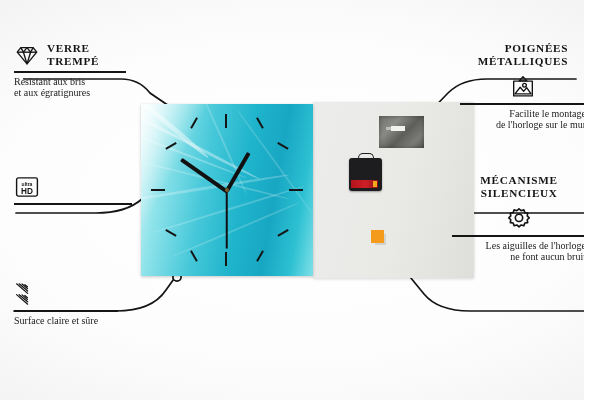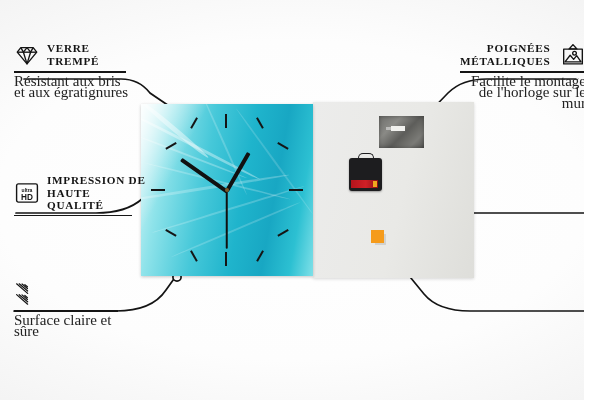--- a/index.html
+++ b/index.html
@@ -10,33 +10,33 @@
   }
   #stage{position:relative;width:584px;height:400px;overflow:hidden;
     background:
       radial-gradient(ellipse 120% 95% at 50% 50%, #ffffff 0%, #fdfdfd 42%, #f2f2f2 72%, #e4e4e4 100%);
   }
   #lines{position:absolute;left:0;top:0;width:600px;height:400px;}
 
   
   .feat{position:absolute;}
   .feat .head{display:flex;align-items:center;gap:7px;}
-  .feat.right .head{flex-direction:row;justify-content:space-between;}
+  .feat.right .head{flex-direction:column;justify-content:space-between;}
   .ttl{
     font-family:"Liberation Serif",serif;
     font-weight:700;font-size:11.2px;line-height:12.6px;
     letter-spacing:.72px;color:#141414;text-transform:uppercase;
     white-space:pre-line;
   }
   .feat.left .ttl{text-align:left;}
   .feat.right .ttl{text-align:right;}
   .rule{height:1.6px;background:#151515;margin-top:3px;}
   .sub{
     font-family:"Liberation Serif",serif;
-    font-size:15px;line-height:11.2px;color:#222;
+    font-size:10px;line-height:11.2px;color:#222;
     margin-top:3px;white-space:pre-line;
   }
   .feat.right .sub{text-align:right;}
   .ico{width:26px;height:26px;flex:0 0 26px;display:block;}
 
   
   #product{position:absolute;left:141px;top:104px;width:333px;height:172px;}
   .glass{
     position:absolute;left:0;top:0;width:172px;height:172px;
     background:
@@ -172,22 +172,20 @@
 et aux égratignures</div>
   </div>
 
   <div class="feat left" style="left:14px;top:174px;width:132px;">
     <div class="head">
       <svg class="ico" viewBox="0 0 24 24">
         <rect x="2.4" y="3.6" width="19.2" height="16.8" rx="1.6" fill="none" stroke="#141414" stroke-width="1.3"></rect>
         <text x="12" y="11" text-anchor="middle" font-family="Liberation Sans, sans-serif" font-size="4.6" font-weight="700" fill="#141414">ultra</text>
         <text x="12" y="18.2" text-anchor="middle" font-family="Liberation Sans, sans-serif" font-size="7.6" font-weight="700" fill="#141414">HD</text>
       </svg>
-      <div class="ttl">IMPRESSION DE
-HAUTE QUALITÉ</div>
     </div>
     <div class="rule" style="width:118px"></div>
   </div>
 
   <div class="feat left" style="left:14px;top:281px;width:118px;">
     <div class="head">
       <svg class="ico" viewBox="0 0 24 24">
         <g stroke="#141414" stroke-width="1.15" stroke-linecap="round">
           <path d="M2.4 2.6 L12.6 11.4"></path>
             <path d="M4.8 2.6 L12.6 9.2"></path>
@@ -215,15 +213,33 @@
           <path d="M4.6 18.4 L9.4 12.2 L12.6 16.0 L15.4 12.6 L19.4 18.4 Z"></path>
           <circle cx="13.4" cy="10.4" r="1.7"></circle>
         </g>
       </svg>
     </div>
     <div class="rule" style="width:126px"></div>
     <div class="sub">Facilite le montage
 de l'horloge sur le mur</div>
   </div>
 
+  <div class="feat right" style="left:452px;top:174px;width:134px;">
+    <div class="head">
+      <div class="ttl">MÉCANISME
+SILENCIEUX</div>
+      <svg class="ico" viewBox="0 0 24 24">
+        <g fill="none" stroke="#141414" stroke-width="1.5" stroke-linejoin="round">
+          <path d="M12 2.6 L14.0 4.3 L16.5 3.6 L17.4 6.1 L20.0 6.5 L19.6 9.1 L21.4 10.9
+                   L19.6 12.7 L20.0 15.3 L17.4 15.7 L16.5 18.2 L14.0 17.5 L12 19.2
+                   L10.0 17.5 L7.5 18.2 L6.6 15.7 L4.0 15.3 L4.4 12.7 L2.6 10.9
+                   L4.4 9.1 L4.0 6.5 L6.6 6.1 L7.5 3.6 L10.0 4.3 Z"></path>
+          <circle cx="12" cy="10.9" r="3.4"></circle>
+        </g>
+      </svg>
+    </div>
+    <div class="rule" style="width:134px"></div>
+    <div class="sub">Les aiguilles de l'horloge
+ne font aucun bruit</div>
+  </div>
 
 
 </div>
 
 </body></html>

